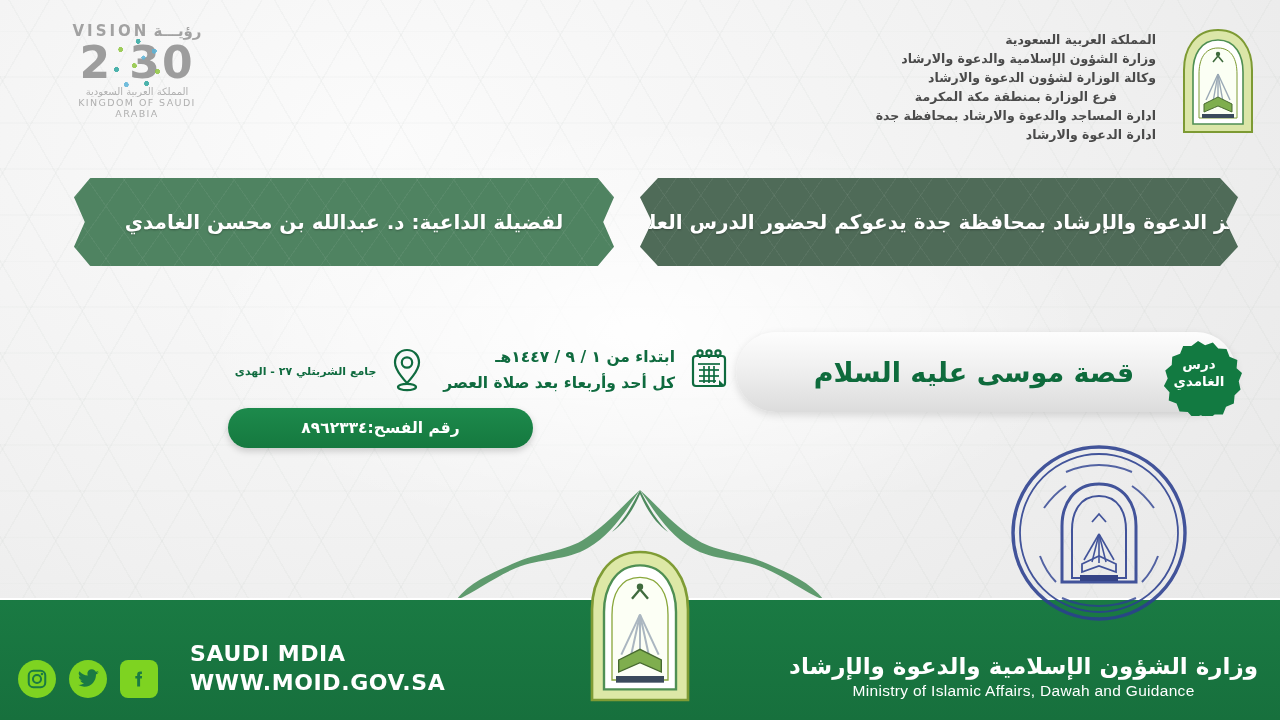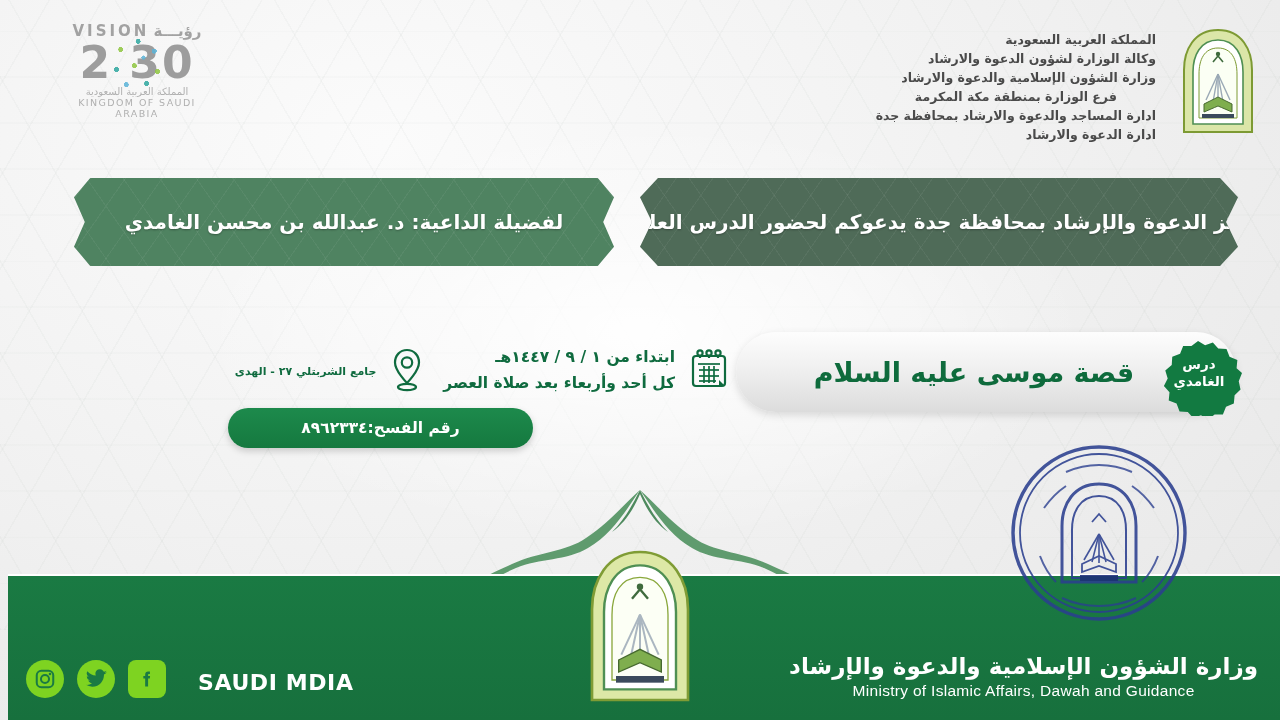--- a/index.html
+++ b/index.html
@@ -187,21 +187,21 @@
   }
 
   
   .stamp{
     position:absolute; right:86px; bottom:92px;
     width:190px; height:190px; opacity:.88; z-index:7;
   }
 
   
   .footer{
-    position:absolute; left:8px; right:0; bottom:0; height:146px;
+    position:absolute; left:0; right:0; bottom:0; height:122px;
     background:linear-gradient(180deg,#1a7a43 0%,#17703d 100%);
     border-top:2px solid #ffffff;
   }
   .socials{
     position:absolute; left:18px; bottom:22px;
     display:flex; align-items:center; gap:13px;
   }
   .soc{
     width:38px; height:38px; display:flex; align-items:center; justify-content:center;
   }
@@ -255,22 +255,22 @@
           <line x1="48" y1="48" x2="60" y2="74"></line>
         </g>
         <path d="M43 36 l5 -6 5 6" fill="none" stroke="#3f6b3d" stroke-width="1.6"></path>
         <circle cx="48" cy="28" r="2.2" fill="#3f6b3d"></circle>
         <path d="M34 78 q14 -7 14 -7 q0 0 14 7 l0 8 q-14 -6 -14 -6 q0 0 -14 6 z" fill="#7fae4e" stroke="#46692f" stroke-width="1"></path>
         <rect x="32" y="88" width="32" height="4" fill="#3b4a5c"></rect>
       </svg>
     </span>
     <div class="head-lines">
       <div>المملكة العربية السعودية</div>
+      <div>وزارة الشؤون الإسلامية والدعوة والارشاد</div>
       <div>وكالة الوزارة لشؤون الدعوة والارشاد</div>
-      <div>وزارة الشؤون الإسلامية والدعوة والارشاد</div>
       <div>فرع الوزارة بمنطقة مكة المكرمة</div>
       <div>ادارة المساجد والدعوة والارشاد بمحافظة جدة</div>
       <div>ادارة الدعوة والارشاد</div>
     </div>
   </div>
 
   <div class="banner banner-right">
     <div class="btxt">مركز الدعوة والإرشاد بمحافظة جدة يدعوكم لحضور الدرس العلمي</div>
   </div>
 
@@ -410,20 +410,21 @@
       <span class="soc soc-sq">
         <svg width="20" height="20" viewBox="0 0 24 24" fill="#1a7a43">
           <path d="M15.5 8.5h-2.2V7c0-.7.2-1.1 1.1-1.1h1.1V3.1C15.1 3 14.3 3 13.4 3
                    c-2.2 0-3.6 1.3-3.6 3.7v1.8H7.6v3h2.2V21h3.5v-9.5h2.1l.3-3z"></path>
         </svg>
       </span>
     </div>
 
     <div class="brandtxt">
       <div>SAUDI MDIA</div>
+      <div>WWW.MOID.GOV.SA</div>
     </div>
 
     <div class="foot-right">
       <div class="fa">وزارة الشؤون الإسلامية والدعوة والإرشاد</div>
       <div class="fe">Ministry of Islamic Affairs, Dawah and Guidance</div>
     </div>
   </div>
 
 </div>
 

